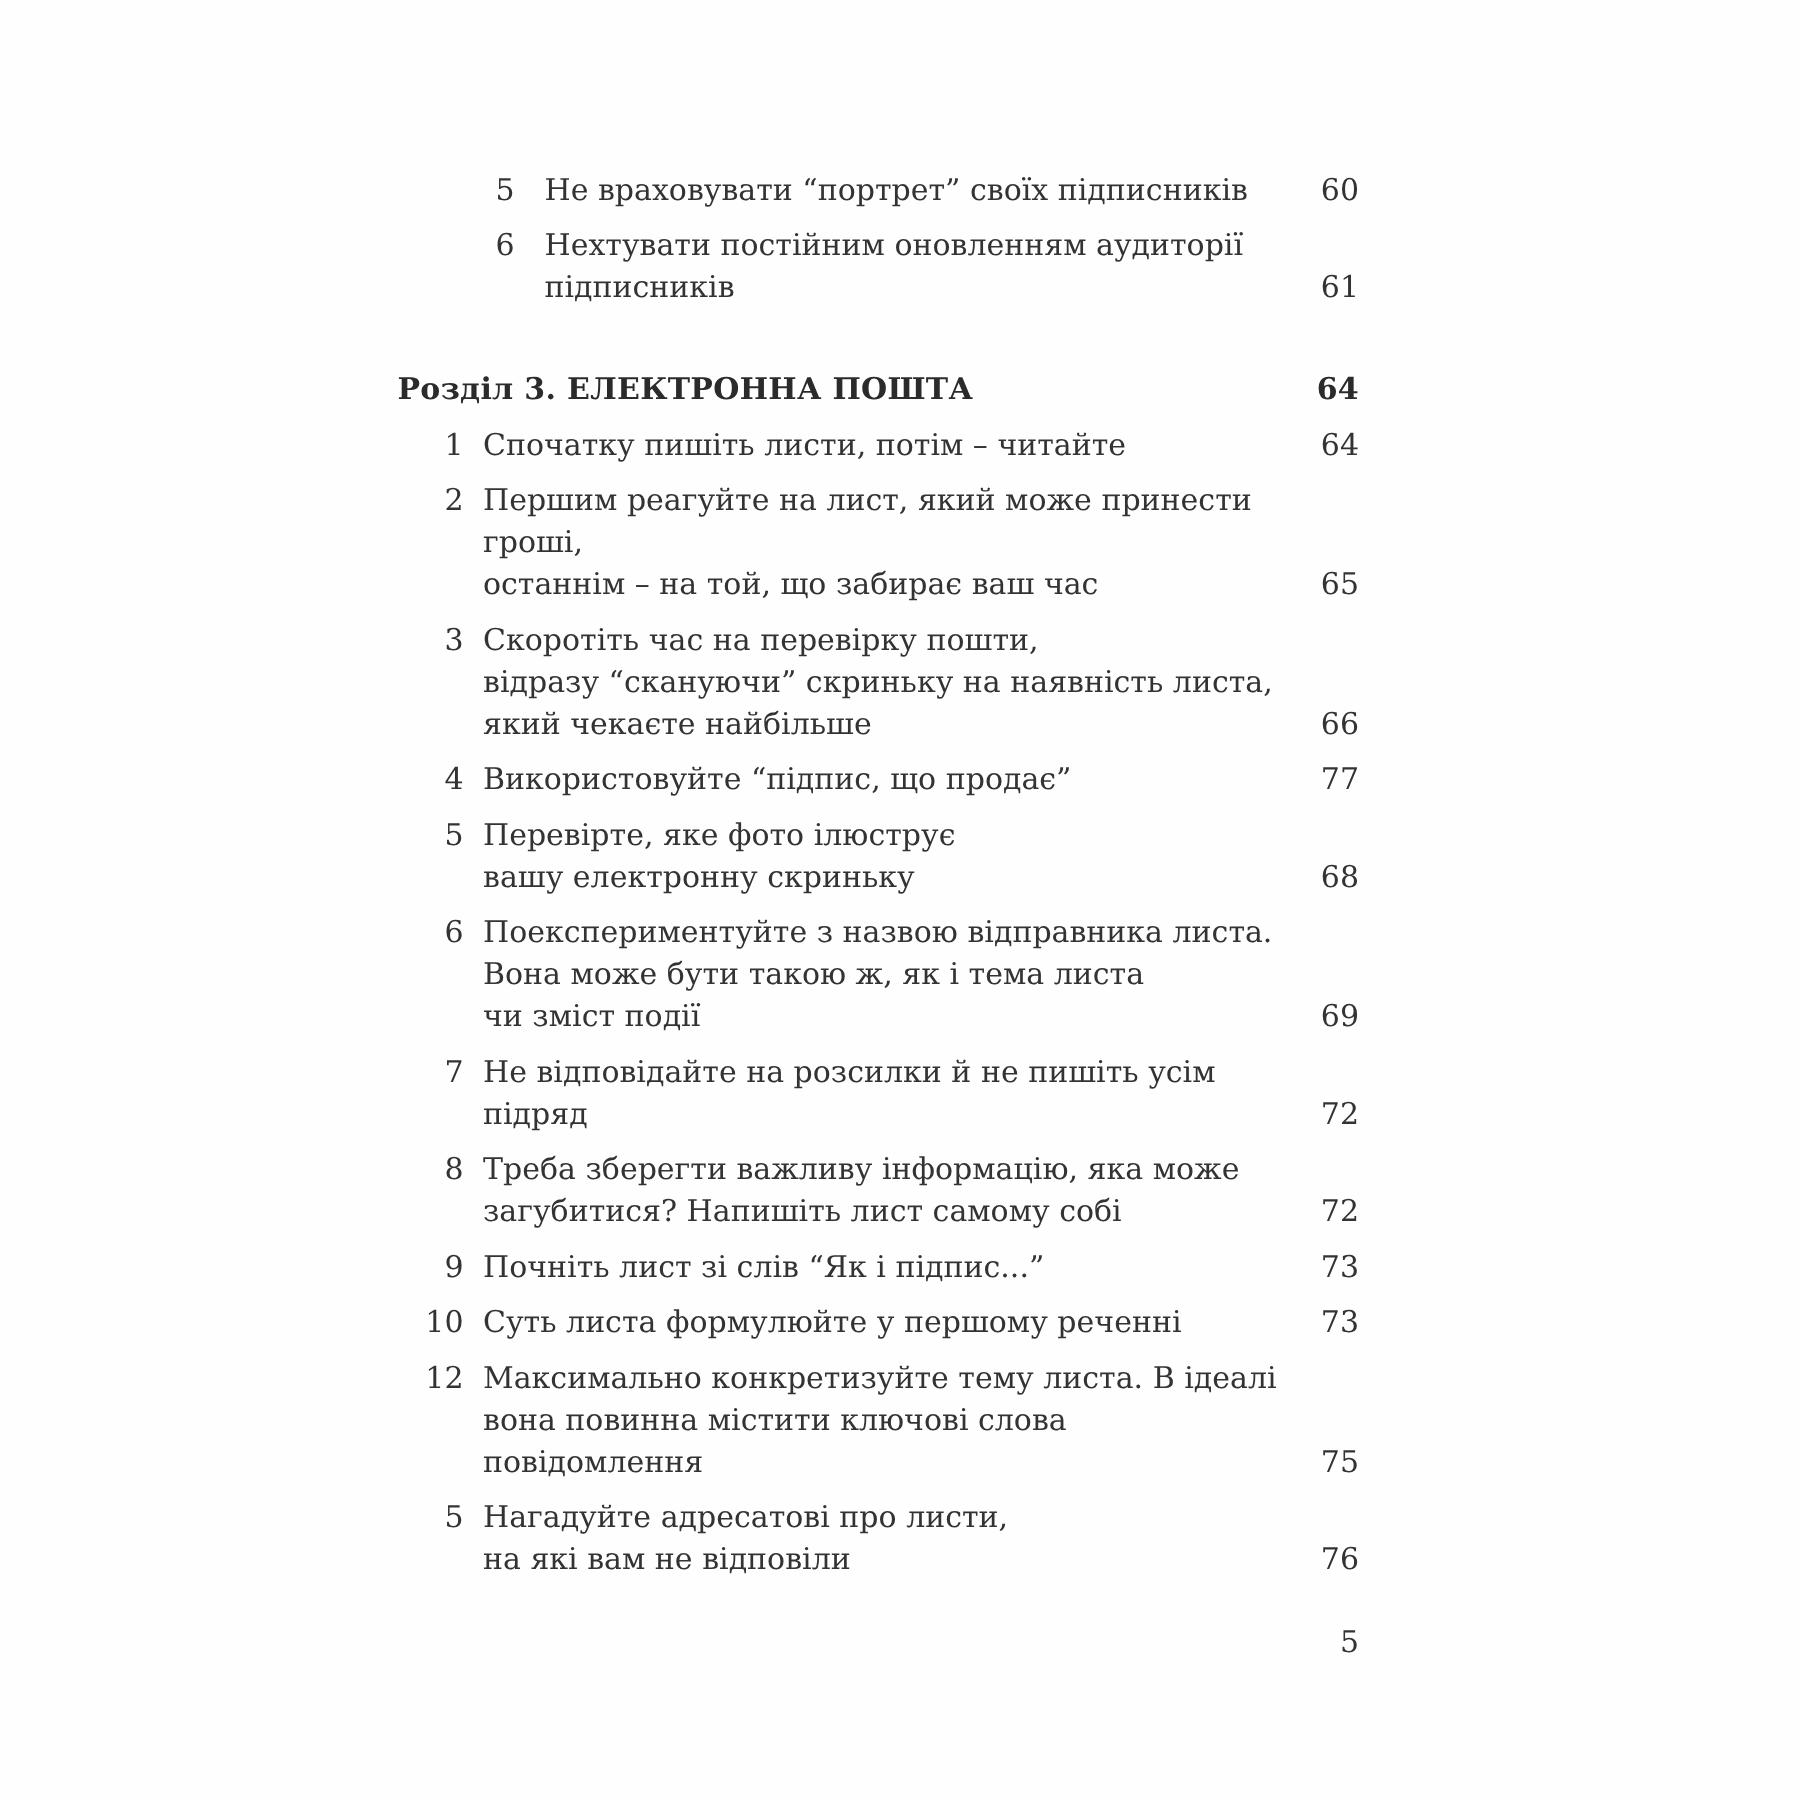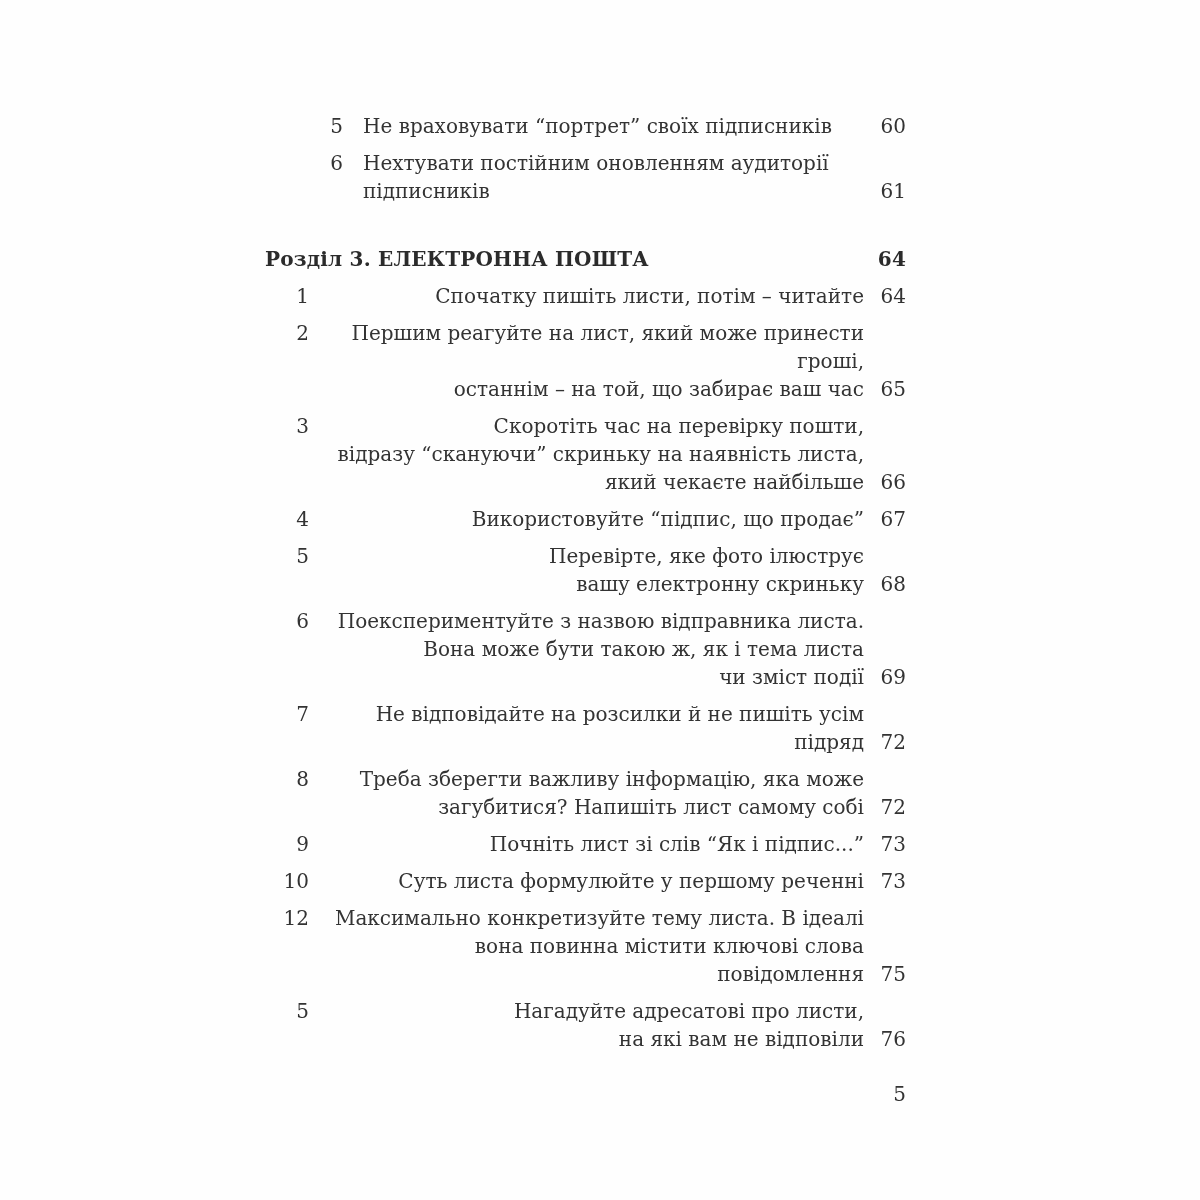--- a/index.html
+++ b/index.html
@@ -15,21 +15,21 @@
     position:absolute;
     left:265px;top:112px;width:641px;
     font-size:20px;line-height:28px;
   }
   .row{display:flex;align-items:flex-start;margin-top:9px;}
   .row:first-child{margin-top:0;}
   .num{flex:none;text-align:right;}
   .indent2 .num{width:78px;}
   .indent2 .txt{margin-left:20px;}
   .indent1 .num{width:44px;}
-  .indent1 .txt{margin-left:13px;text-align:right;}
+  .indent1 .txt{margin-left:13px;}
   .txt{flex:1 1 auto;white-space:pre-line;}
   .pg{flex:none;margin-left:10px;min-width:32px;text-align:right;align-self:flex-end;}
   .heading{margin-top:40px;font-weight:bold;color:#2b2b2b;letter-spacing:0.2px;}
   .heading .txt{white-space:normal;margin-left:0;}
   .folio{
     position:absolute;
     left:265px;top:1080px;width:641px;
     text-align:right;
     font-size:20px;line-height:28px;
     color:#333333;
@@ -76,21 +76,21 @@
       <span class="num">3</span>
       <span class="txt">Скоротіть час на перевірку пошти,
 відразу “скануючи” скриньку на наявність листа,
 який чекаєте найбільше</span>
       <span class="pg">66</span>
     </div>
 
     <div class="row indent1">
       <span class="num">4</span>
       <span class="txt">Використовуйте “підпис, що продає”</span>
-      <span class="pg">67</span>
+      <span class="pg">77</span>
     </div>
 
     <div class="row indent1">
       <span class="num">5</span>
       <span class="txt">Перевірте, яке фото ілюструє
 вашу електронну скриньку</span>
       <span class="pg">68</span>
     </div>
 
     <div class="row indent1">

